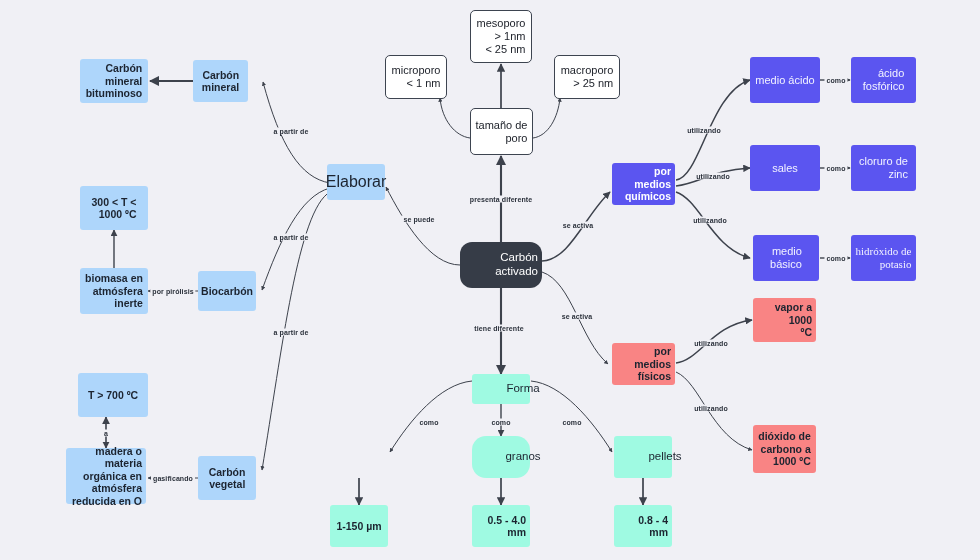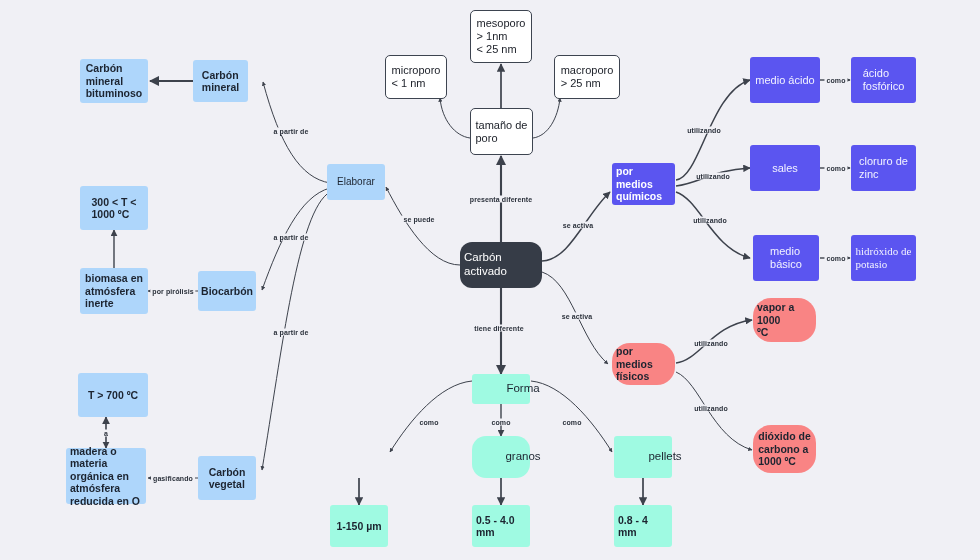--- a/index.html
+++ b/index.html
@@ -21,21 +21,21 @@
     left: 0; top: 0;
     width: 980px; height: 560px;
     pointer-events: none;
   }
   .node {
     position: absolute;
     box-sizing: border-box;
     display: flex;
     align-items: center;
     justify-content: center;
-    text-align: left;
+    text-align: right;
     line-height: 1.18;
     white-space: pre-line;
     border-radius: 3px;
     padding: 2px 4px;
     z-index: 2;
   }
   
   .n-white {
     background: #ffffff;
     border: 1.3px solid #3d4450;
@@ -46,21 +46,21 @@
   }
   .n-blue {
     background: #aed6fb;
     color: #1c2430;
     font-size: 10.5px;
     font-weight: 700;
   }
   .n-blue-plain {
     background: #aed6fb;
     color: #1c2430;
-    font-size: 10px;
+    font-size: 16px;
     font-weight: 400;
   }
   .n-dark {
     background: #363c47;
     color: #ffffff;
     font-size: 11.5px;
     font-weight: 400;
     border-radius: 12px;
   }
   .n-purple {
@@ -73,21 +73,20 @@
     background: #5b55f0;
     color: #f2f2ff;
     font-size: 11px;
     font-weight: 400;
   }
   .n-red {
     background: #f98484;
     color: #1c2430;
     font-size: 10.5px;
     font-weight: 700;
-    border-radius: 18px;
   }
   .n-mint {
     background: #9ffae2;
     color: #1c2430;
     font-size: 11.5px;
     font-weight: 400;
     padding-left: 48px;
   }
   .n-mint-bold {
     background: #9ffae2;

